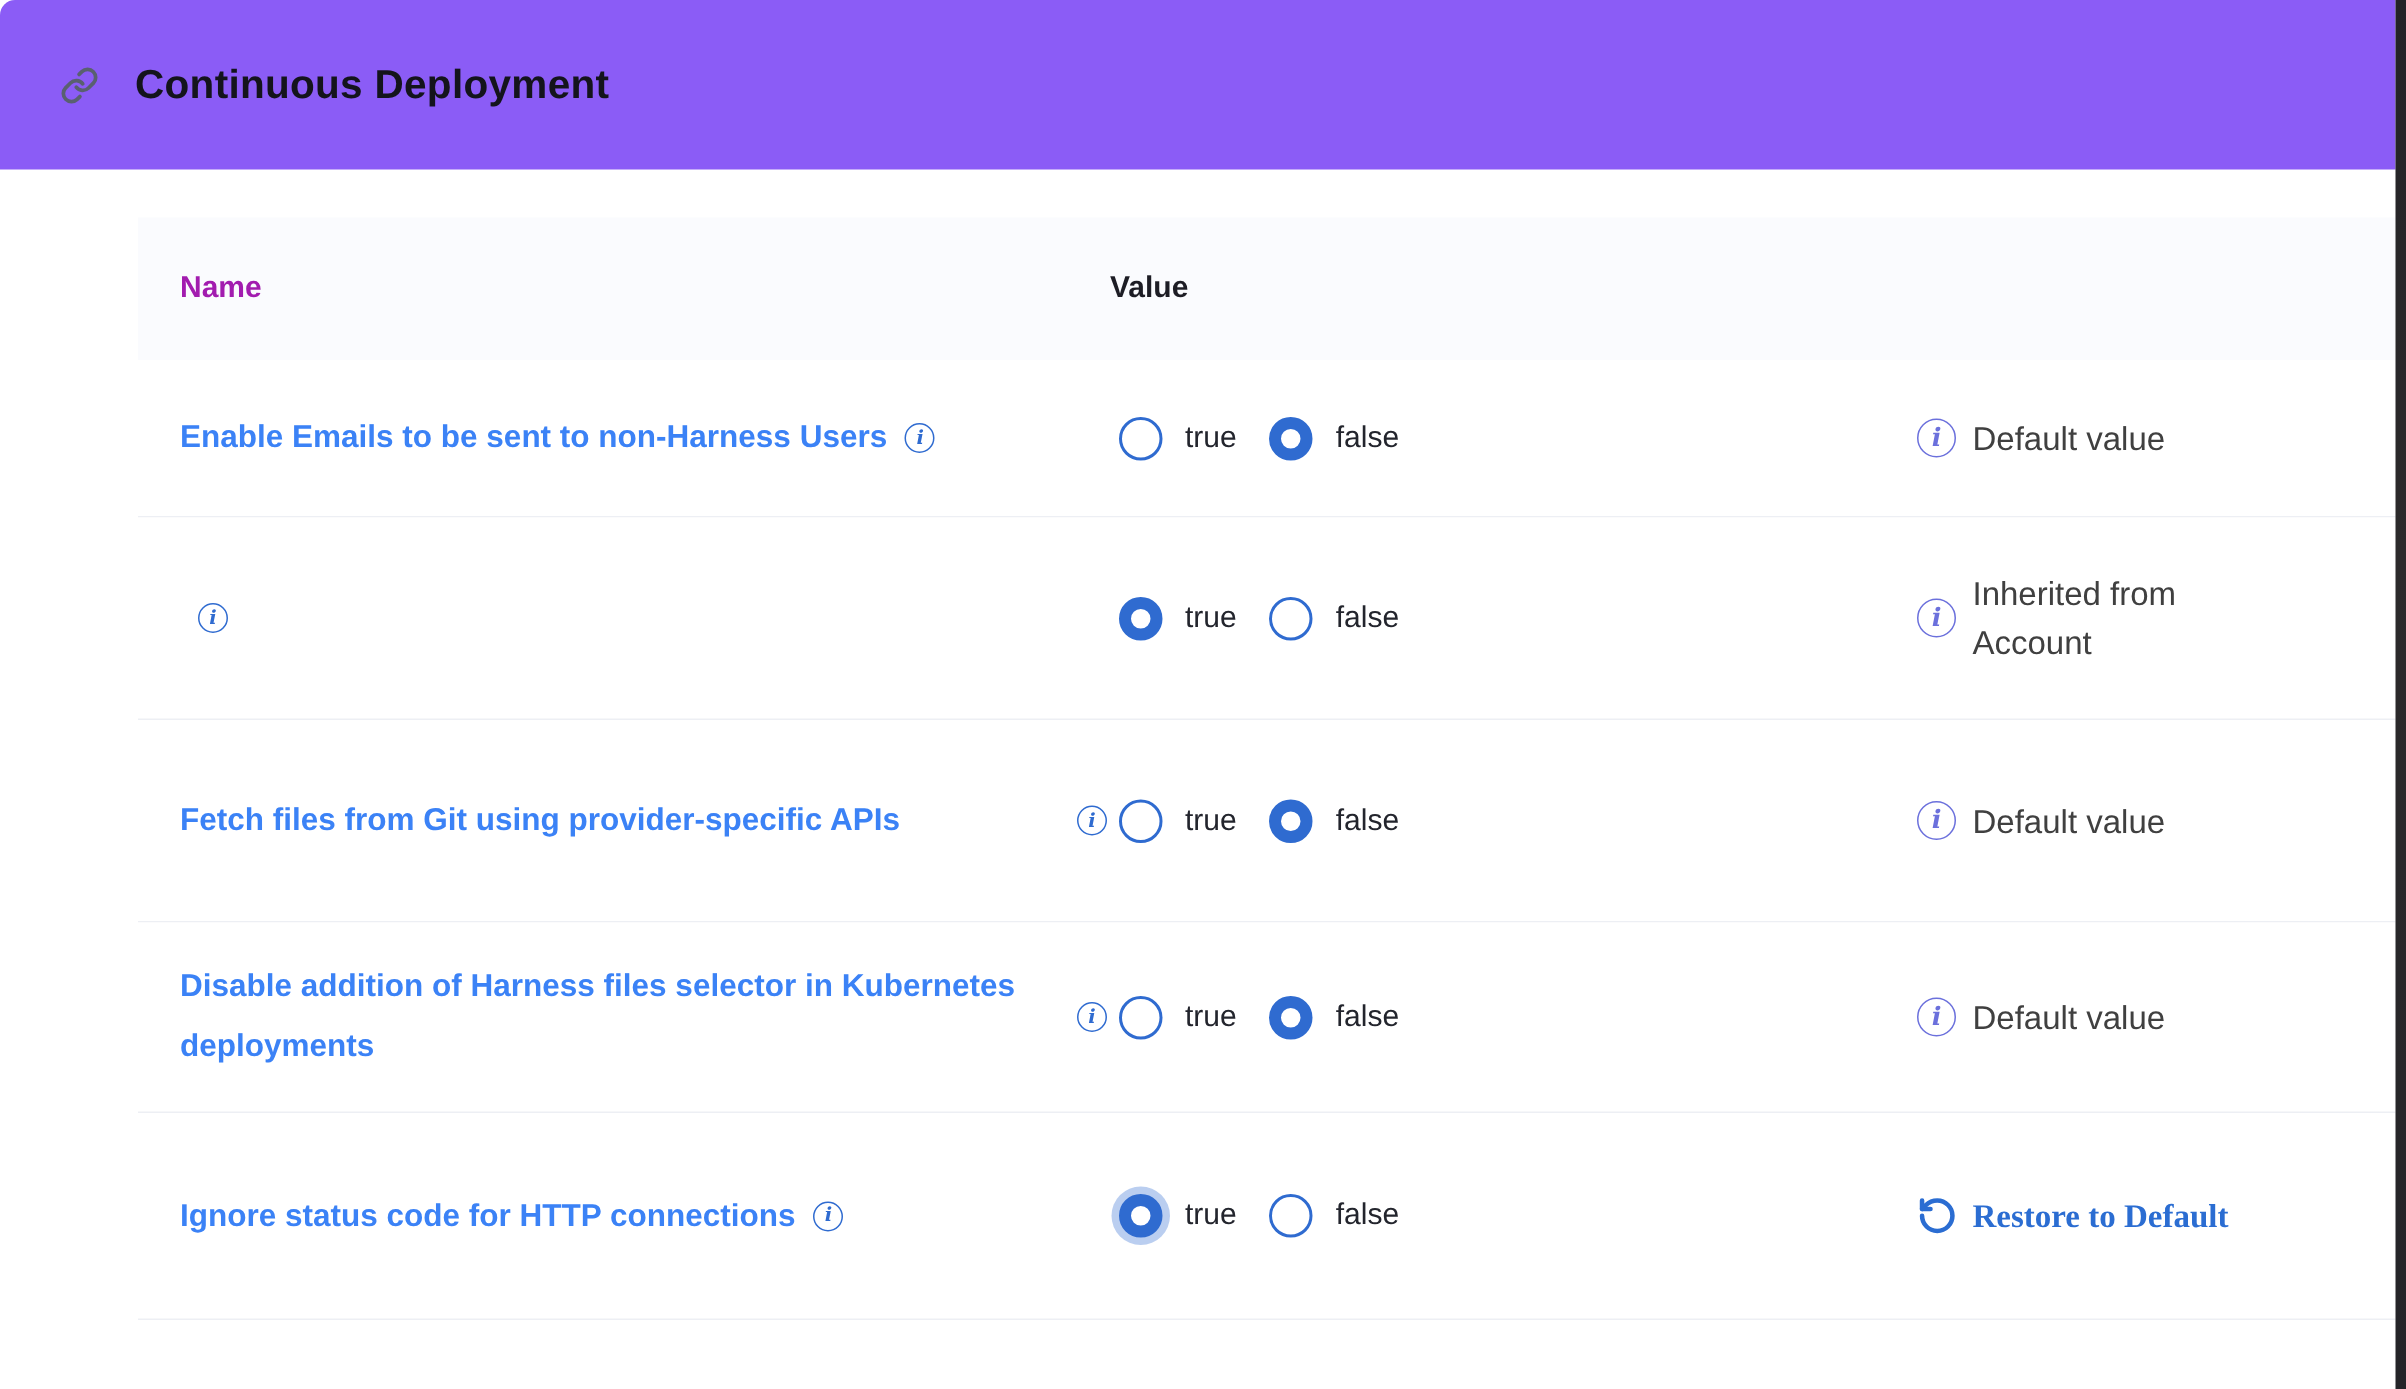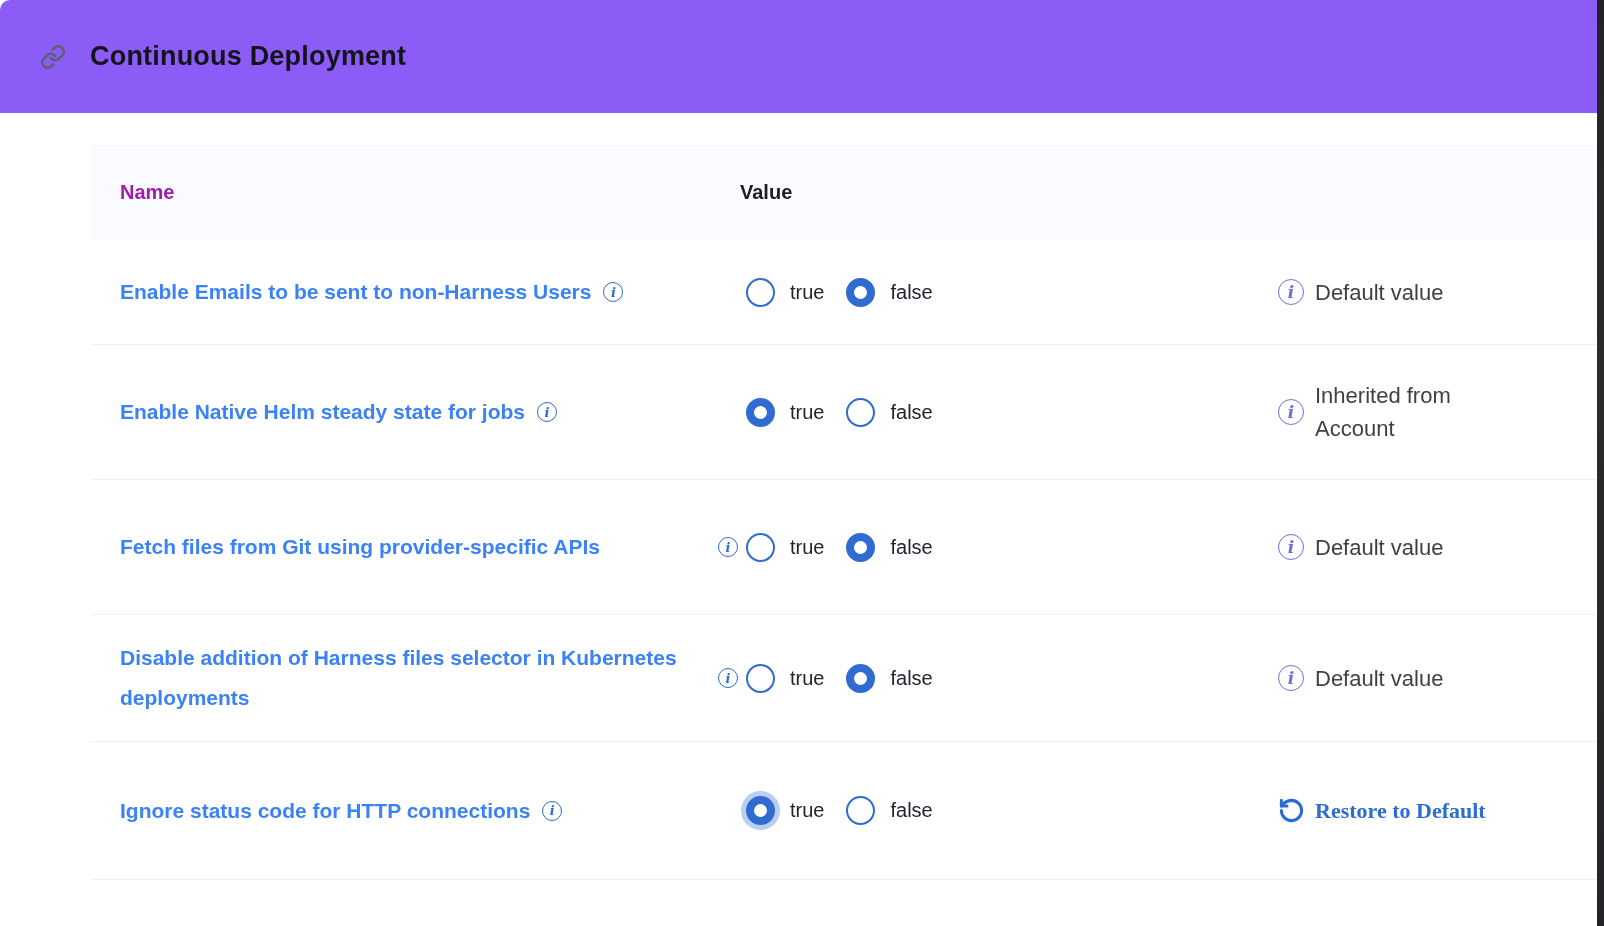--- a/index.html
+++ b/index.html
@@ -100,21 +100,20 @@
         </span>
       </div>
       <div class="status-cell">
         <span class="info-icon purple">i</span>
         <span class="status-text">Default value</span>
       </div>
     </div>
 
     <div class="row r2">
       <div class="name-cell">
-        <span class="setting-label">Enable Native Helm steady state for jobs</span>
         <span class="info-icon blue">i</span>
       </div>
       <div class="value-cell">
         <span class="vicon-slot"></span>
         <span class="radio-opt">
           <span class="radio selected"></span>
           <span class="radio-label">true</span>
         </span>
         <span class="radio-opt">
           <span class="radio"></span>

